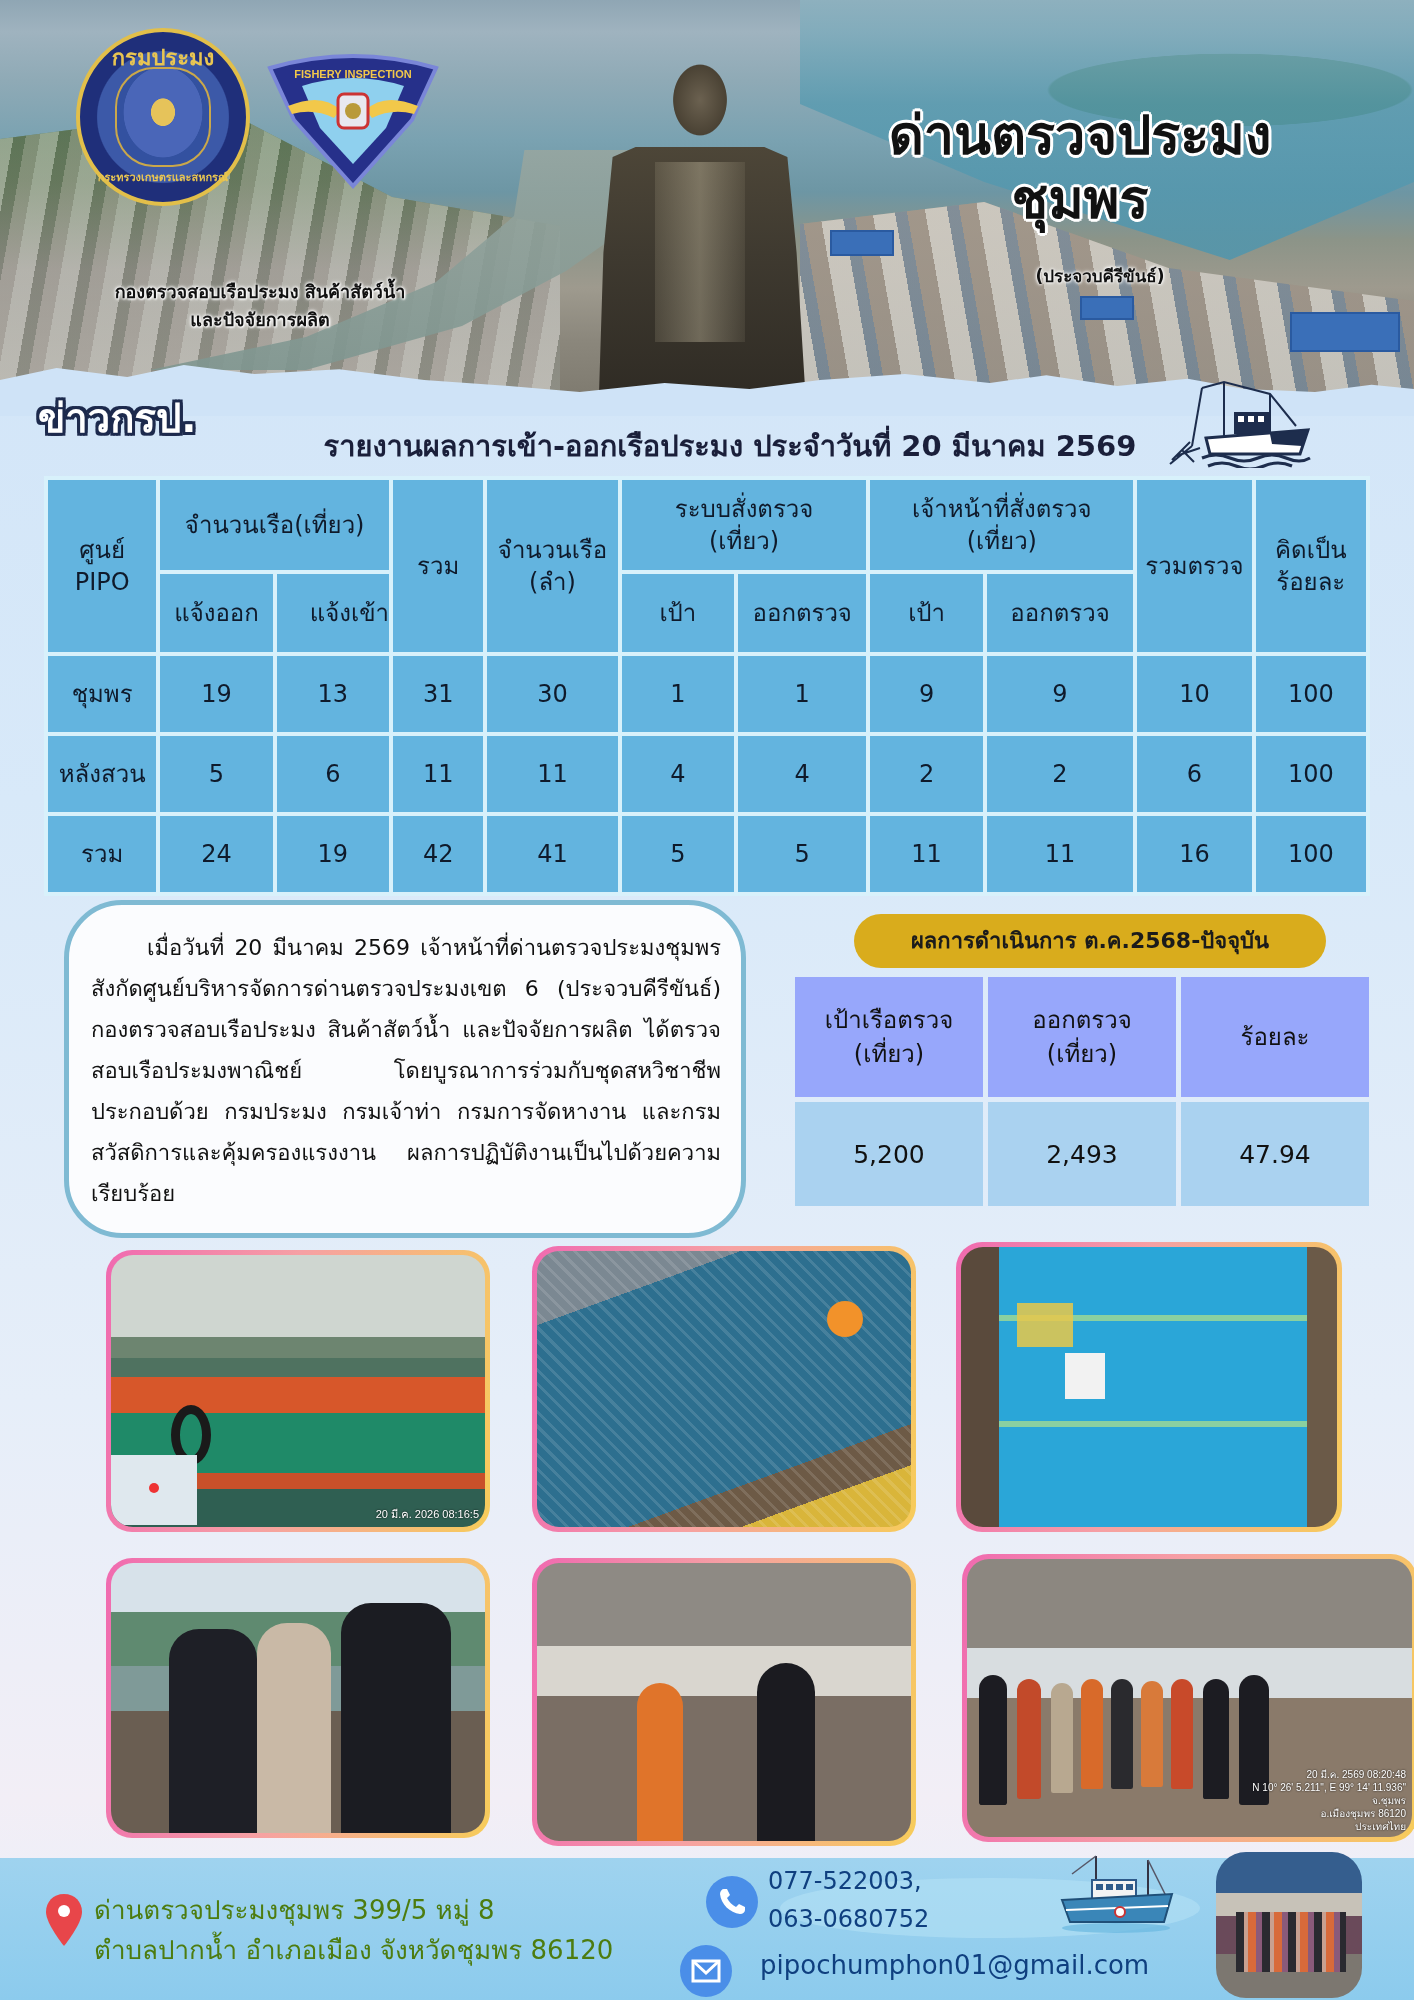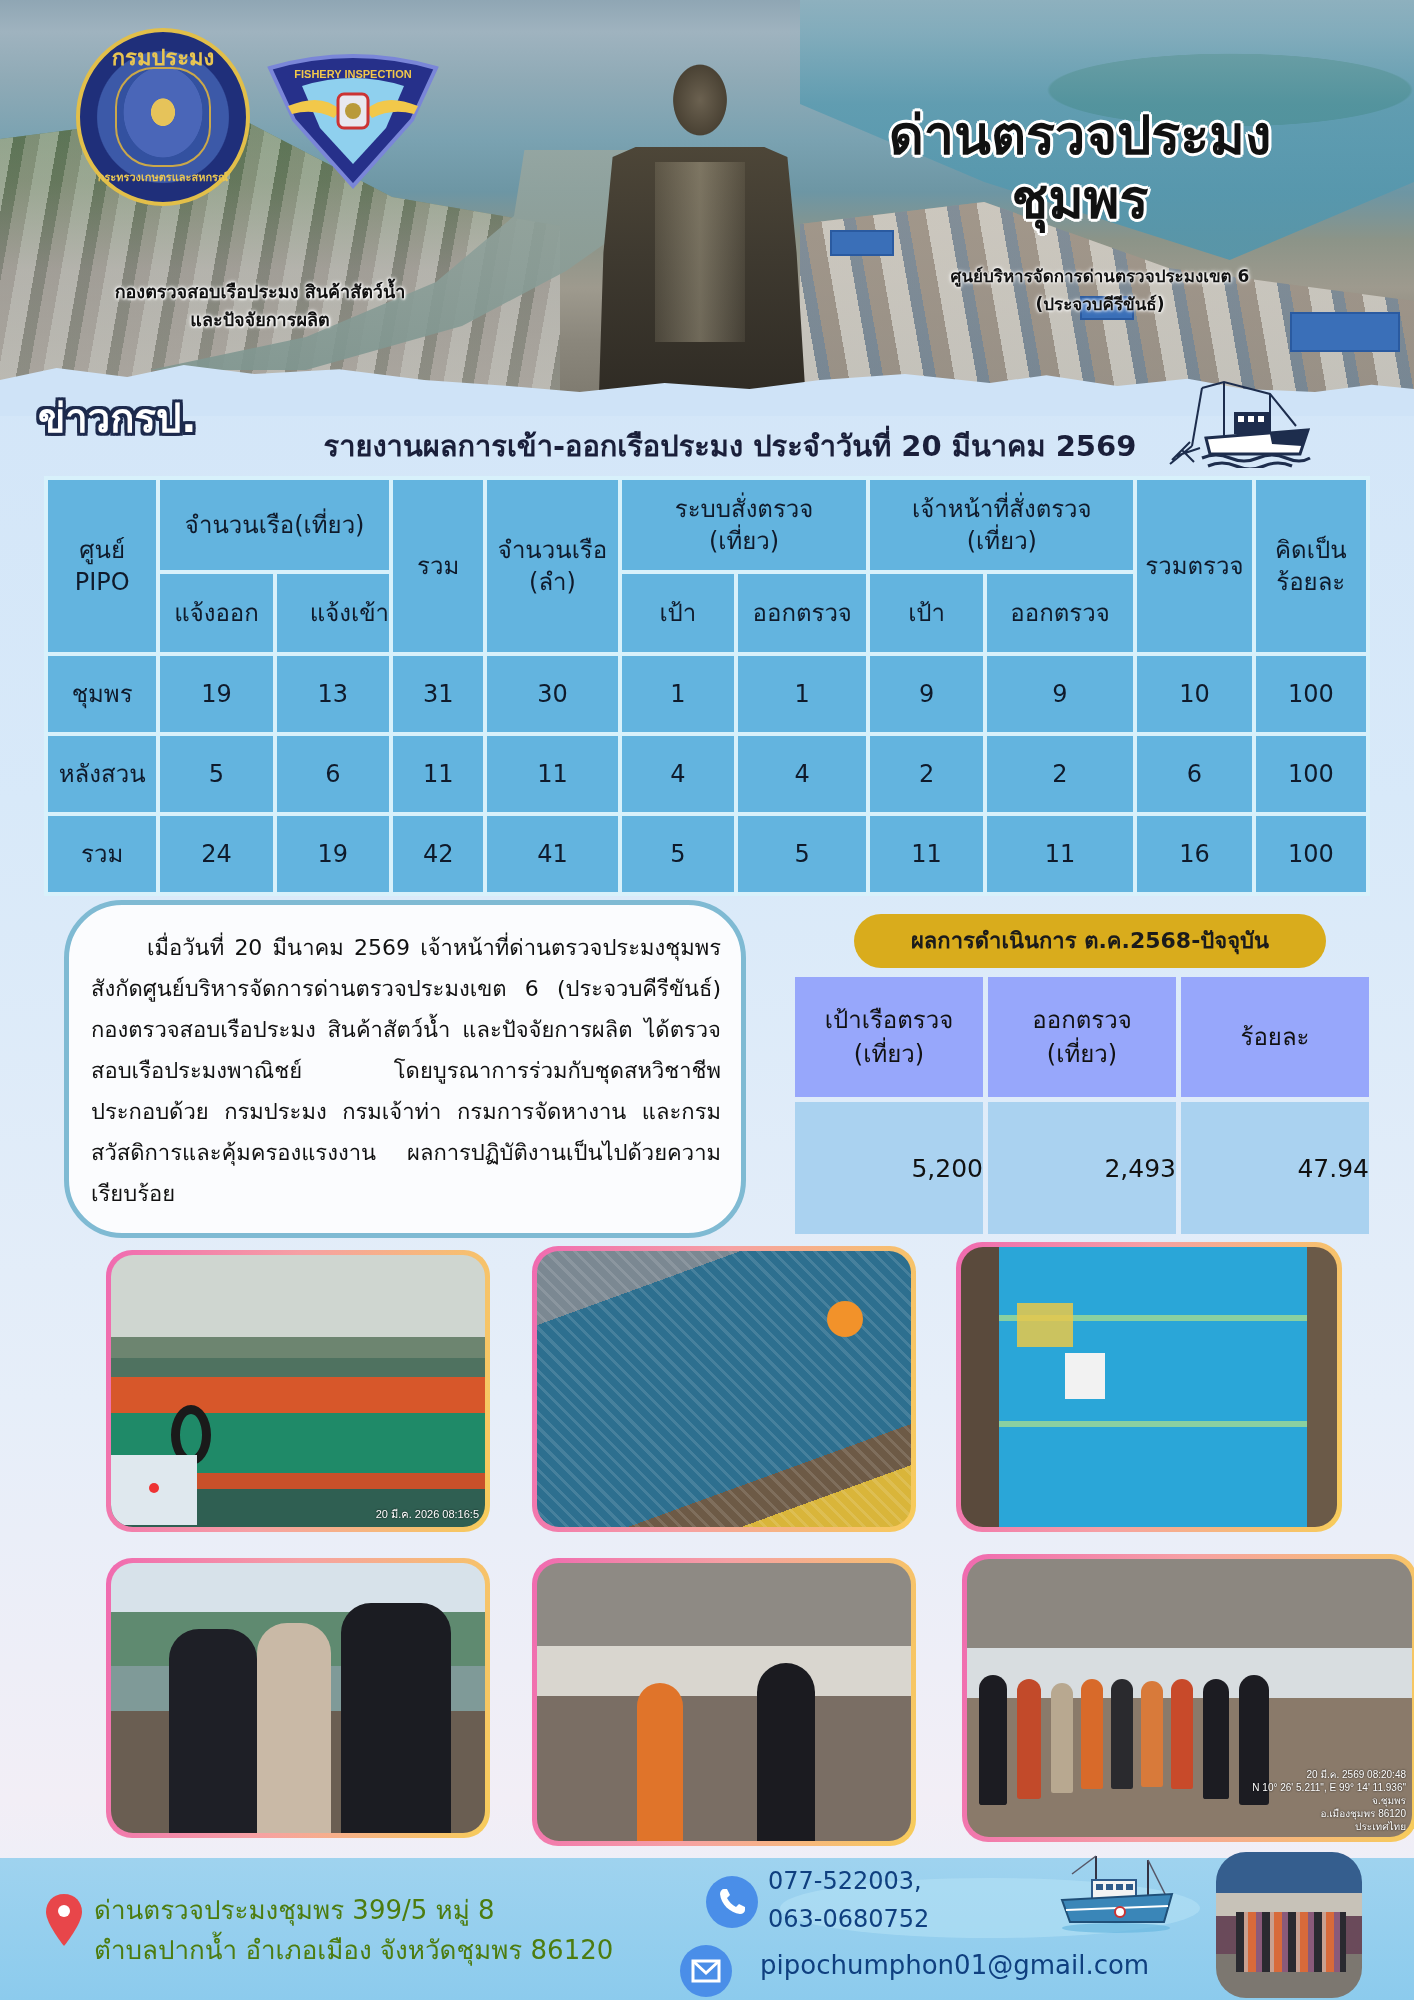--- a/index.html
+++ b/index.html
@@ -138,21 +138,21 @@
     font-size: 22px; font-weight: bold; color: #1b1b1b; line-height: 54px;
   }
   .summary-table {
     position: absolute; left: 790px; top: 972px; width: 584px;
     border-collapse: separate; border-spacing: 5px;
   }
   .summary-table th {
     background: #97a7fb; height: 120px; font-weight: normal; font-size: 24px; line-height: 34px; color: #111; width: 33%;
   }
   .summary-table td {
-    background: #aad2f0; height: 132px; font-size: 25px; color: #111; text-align: right;
+    background: #aad2f0; height: 104px; font-size: 25px; color: #111; text-align: center;
   }
   
   .photo {
     position: absolute; border-radius: 26px; padding: 5px;
     background: linear-gradient(100deg, #f06ab0 0%, #f6a0a4 45%, #f7cc5a 100%);
   }
   .photo .inner { width: 100%; height: 100%; border-radius: 22px; overflow: hidden; position: relative; }
   .ph-boat .inner { background:
       linear-gradient(180deg, #cfd6d0 0 30%, #6d8570 30% 38%, transparent 38%),
       linear-gradient(180deg, transparent 0 45%, #d7572a 45% 58%, #1f8a68 58% 80%, #c9502a 80% 86%, #2f5f52 86%),
@@ -229,21 +229,20 @@
     <div>กองตรวจสอบเรือประมง สินค้าสัตว์น้ำ</div>
     <div>และปัจจัยการผลิต</div>
   </div>
 
   <div class="hero-title">
     <div>ด่านตรวจประมง</div>
     <div>ชุมพร</div>
   </div>
 
   <div class="hero-sub">
-    <div>ศูนย์บริหารจัดการด่านตรวจประมงเขต 6</div>
     <div>(ประจวบคีรีขันธ์)</div>
   </div>
 </div>
 <div class="torn-edge"></div>
 
 <div class="news-label">ข่าวกรป.</div>
 <div class="report-title">รายงานผลการเข้า-ออกเรือประมง ประจำวันที่ 20 มีนาคม 2569</div>
 
 <svg class="boat-icon" viewBox="0 0 152 92">
   <g stroke="#1d2d4d" fill="none" stroke-width="2">

